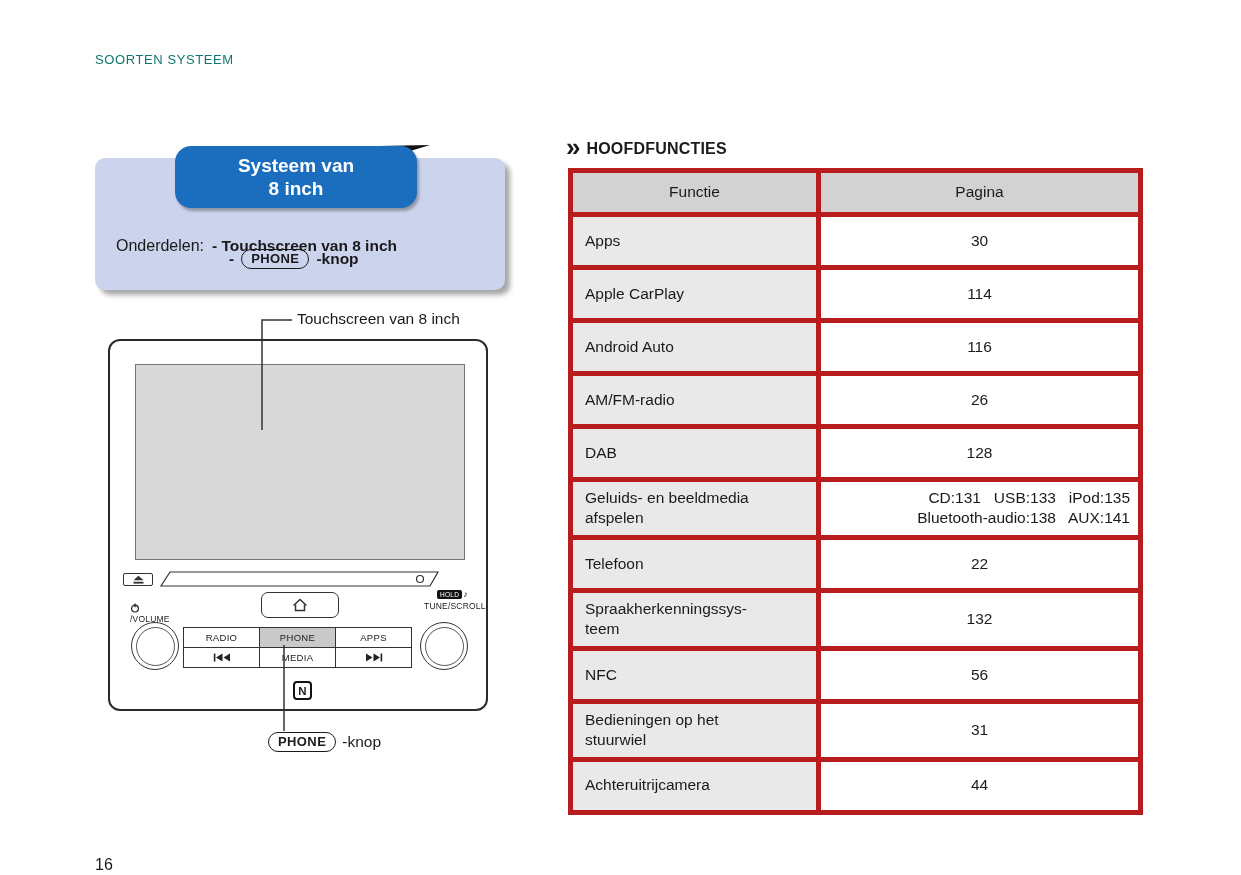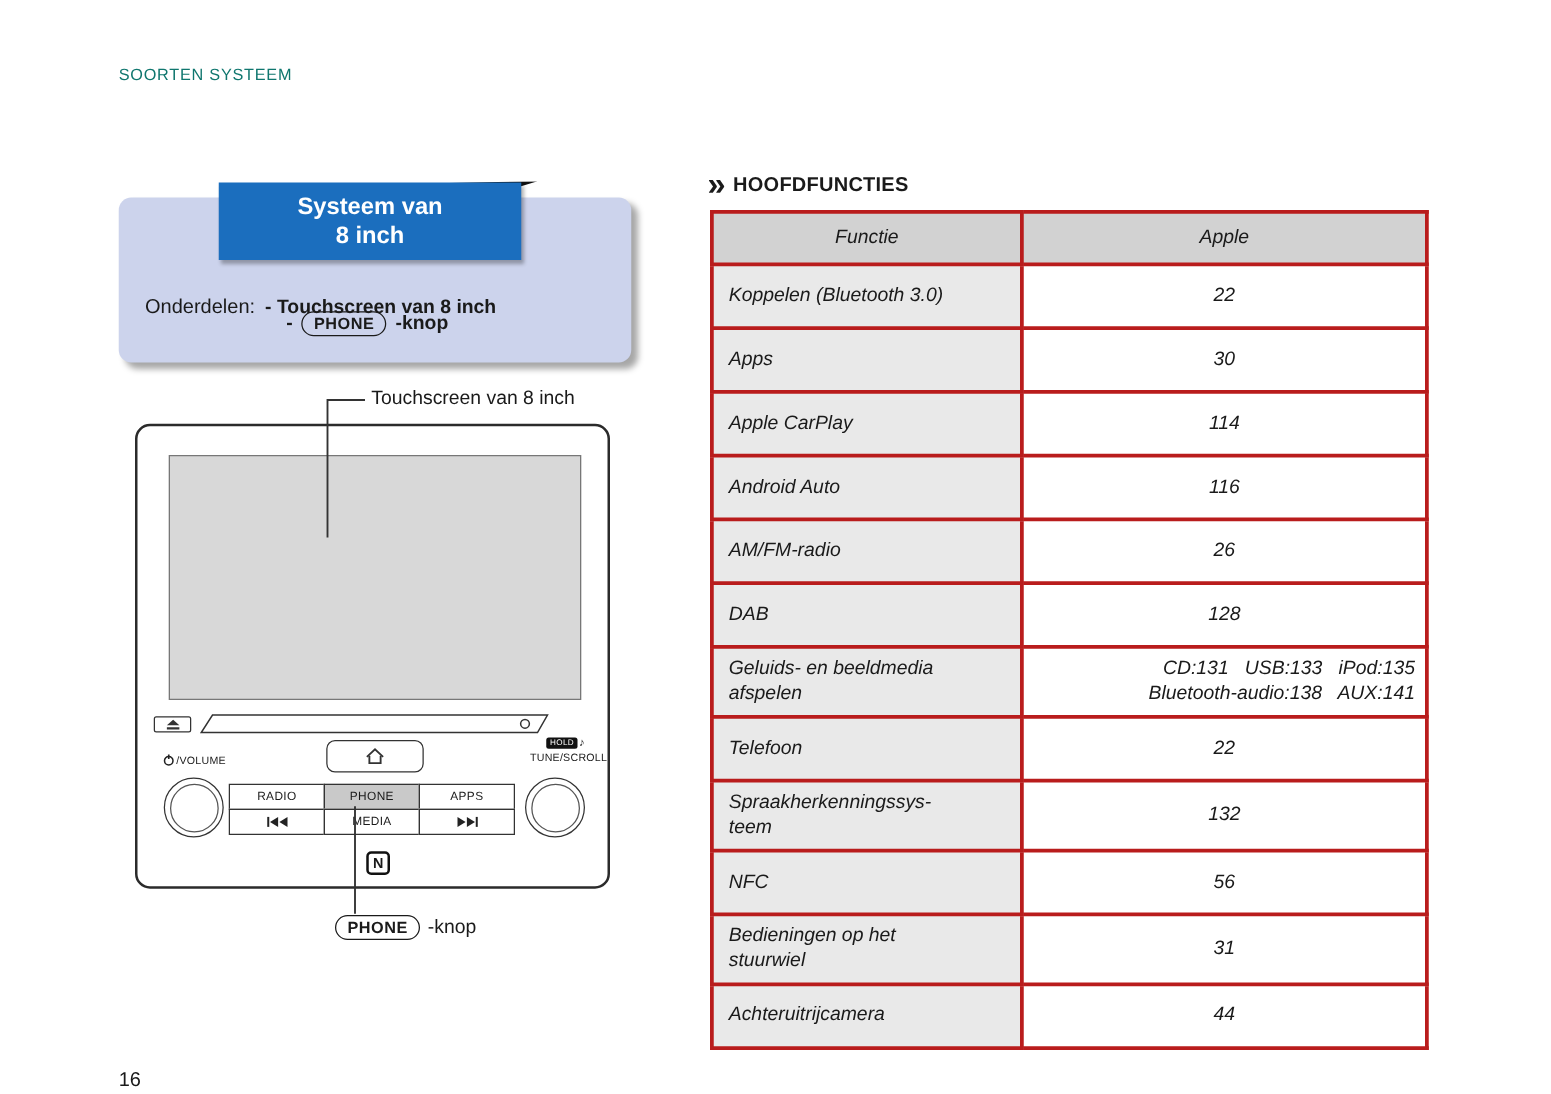--- a/index.html
+++ b/index.html
@@ -9,38 +9,38 @@
   .kicker{left:95px;top:52px;font-size:13px;letter-spacing:0.6px;color:#0f766e;}
   .page-num{left:95px;top:808px;font-size:16px;margin-top:48px;}
 
   
   .sysbox{left:95px;top:158px;width:410px;height:132px;background:#ccd3ec;border-radius:10px;
           box-shadow:5px 5px 5px rgba(0,0,0,0.35);z-index:1;}
   .ribbon{left:340px;top:145px;width:90px;height:18px;background:#111;
           clip-path:polygon(0 10%,100% 0,34% 100%,0 70%);z-index:2;}
   .banner{left:175px;top:146px;width:242px;height:62px;background:#1b6ebe;color:#fff;z-index:3;
           display:flex;flex-direction:column;align-items:center;justify-content:center;
-          font-size:19px;font-weight:bold;line-height:23px;box-shadow:2px 3px 3px rgba(0,0,0,0.3);}
+          font-size:19px;font-weight:bold;line-height:23px;box-shadow:2px 3px 3px rgba(0,0,0,0.3);border-radius:16px;}
   .comp-line1{left:116px;top:225px;z-index:4;display:flex;align-items:baseline;gap:8px;}
   .comp-label{font-size:16px;margin-top:12px;}
   .comp-bold{font-size:15.5px;font-weight:bold;}
   .comp-line2{left:229px;top:249px;z-index:4;display:flex;align-items:center;gap:7px;font-weight:bold;font-size:15.5px;}
   .key-pill{display:inline-block;border:1.7px solid #1a1a1a;border-radius:10px;padding:1px 9px;
             font-size:13px;font-weight:600;letter-spacing:0.4px;line-height:16px;background:transparent;}
 
   
   .ts-callout{left:297px;top:310px;font-size:15.5px;}
   .phone-callout{left:268px;top:732px;display:flex;align-items:center;gap:6px;font-size:15.5px;}
 
   
   .unit{left:108px;top:339px;width:380px;height:372px;border:2px solid #2b2b2b;border-radius:12px;background:#fff;}
   .screen{left:135px;top:364px;width:330px;height:196px;background:#d8d8d8;border:1px solid #777;}
   .eject{left:123px;top:573px;width:30px;height:13px;border:1.2px solid #333;border-radius:2px;
          display:flex;align-items:center;justify-content:center;background:#fff;}
-  .vol-label{left:130px;top:603px;display:flex;align-items:center;gap:1px;font-size:8.5px;letter-spacing:0.2px;}
+  .vol-label{left:130px;top:603px;display:flex;gap:1px;font-size:8.5px;letter-spacing:0.2px;flex-direction:column;}
   .home-btn{left:261px;top:592px;width:78px;height:26px;border:1.7px solid #333;border-radius:7px;
             display:flex;align-items:center;justify-content:center;background:#fff;}
   .hold-badge{left:437px;top:590px;display:flex;align-items:center;gap:1px;}
   .hold-chip{background:#111;color:#fff;font-size:6.5px;padding:1px 3px;border-radius:2px;letter-spacing:0.3px;}
   .note{font-size:9px;line-height:9px;}
   .tune-label{left:424px;top:601px;font-size:8.5px;letter-spacing:0.2px;}
   .knob{border:1.6px solid #333;border-radius:50%;background:#fff;display:flex;align-items:center;justify-content:center;}
   .knob-l{left:131px;top:622px;width:48px;height:48px;}
   .knob-r{left:420px;top:622px;width:48px;height:48px;}
   .knob-inner{width:37px;height:37px;border:1.2px solid #555;border-radius:50%;}
@@ -57,21 +57,21 @@
   .overlay{position:absolute;left:0;top:0;z-index:5;pointer-events:none;}
   .cline{stroke:#333;stroke-width:1.5;fill:none;}
   .slotline{stroke:#333;stroke-width:1.2;fill:#fff;}
 
   
   .hoofd-header{left:566px;top:138px;display:flex;align-items:center;gap:6px;}
   .chev{font-size:26px;font-weight:bold;line-height:22px;position:relative;top:-2px;}
   .hoofd-title{font-size:16px;font-weight:bold;letter-spacing:0.2px;}
   .func-table{position:absolute;left:568px;top:168px;width:575px;border-collapse:collapse;
               font-size:15.5px;table-layout:fixed;}
-  .func-table th,.func-table td{border:3px solid #b91c1c;line-height:1.32;vertical-align:middle;font-style:italic;}
+  .func-table th,.func-table td{border:5px solid #b91c1c;line-height:1.32;vertical-align:middle;}
   .func-table th{background:#d2d2d2;font-weight:normal;text-align:center;height:37px;}
   .func-table td{height:36px;}
   td.functie{background:#e9e9e9;text-align:left;padding:6px 12px;white-space:pre-wrap;}
   td.pagina{background:#fff;text-align:center;padding:6px 8px;white-space:pre-wrap;}
   td.pagina.left{text-align:right;padding-left:46px;}
 </style>
 </head>
 <body>
 
 <div class="abs kicker">SOORTEN SYSTEEM</div>
@@ -177,28 +177,24 @@
 </div>
 
 <table class="func-table">
   <colgroup>
       <col style="width:248px">
       <col>
     </colgroup>
   <thead>
     <tr>
       <th>Functie</th>
-      <th>Apple</th>
+      <th>Pagina</th>
     </tr>
   </thead>
   <tbody>
-    <tr>
-      <td class="functie">Koppelen (Bluetooth 3.0)</td>
-      <td class="pagina">22</td>
-    </tr>
     <tr>
       <td class="functie">Apps</td>
       <td class="pagina">30</td>
     </tr>
     <tr>
       <td class="functie">Apple CarPlay</td>
       <td class="pagina">114</td>
     </tr>
     <tr>
       <td class="functie">Android Auto</td>

